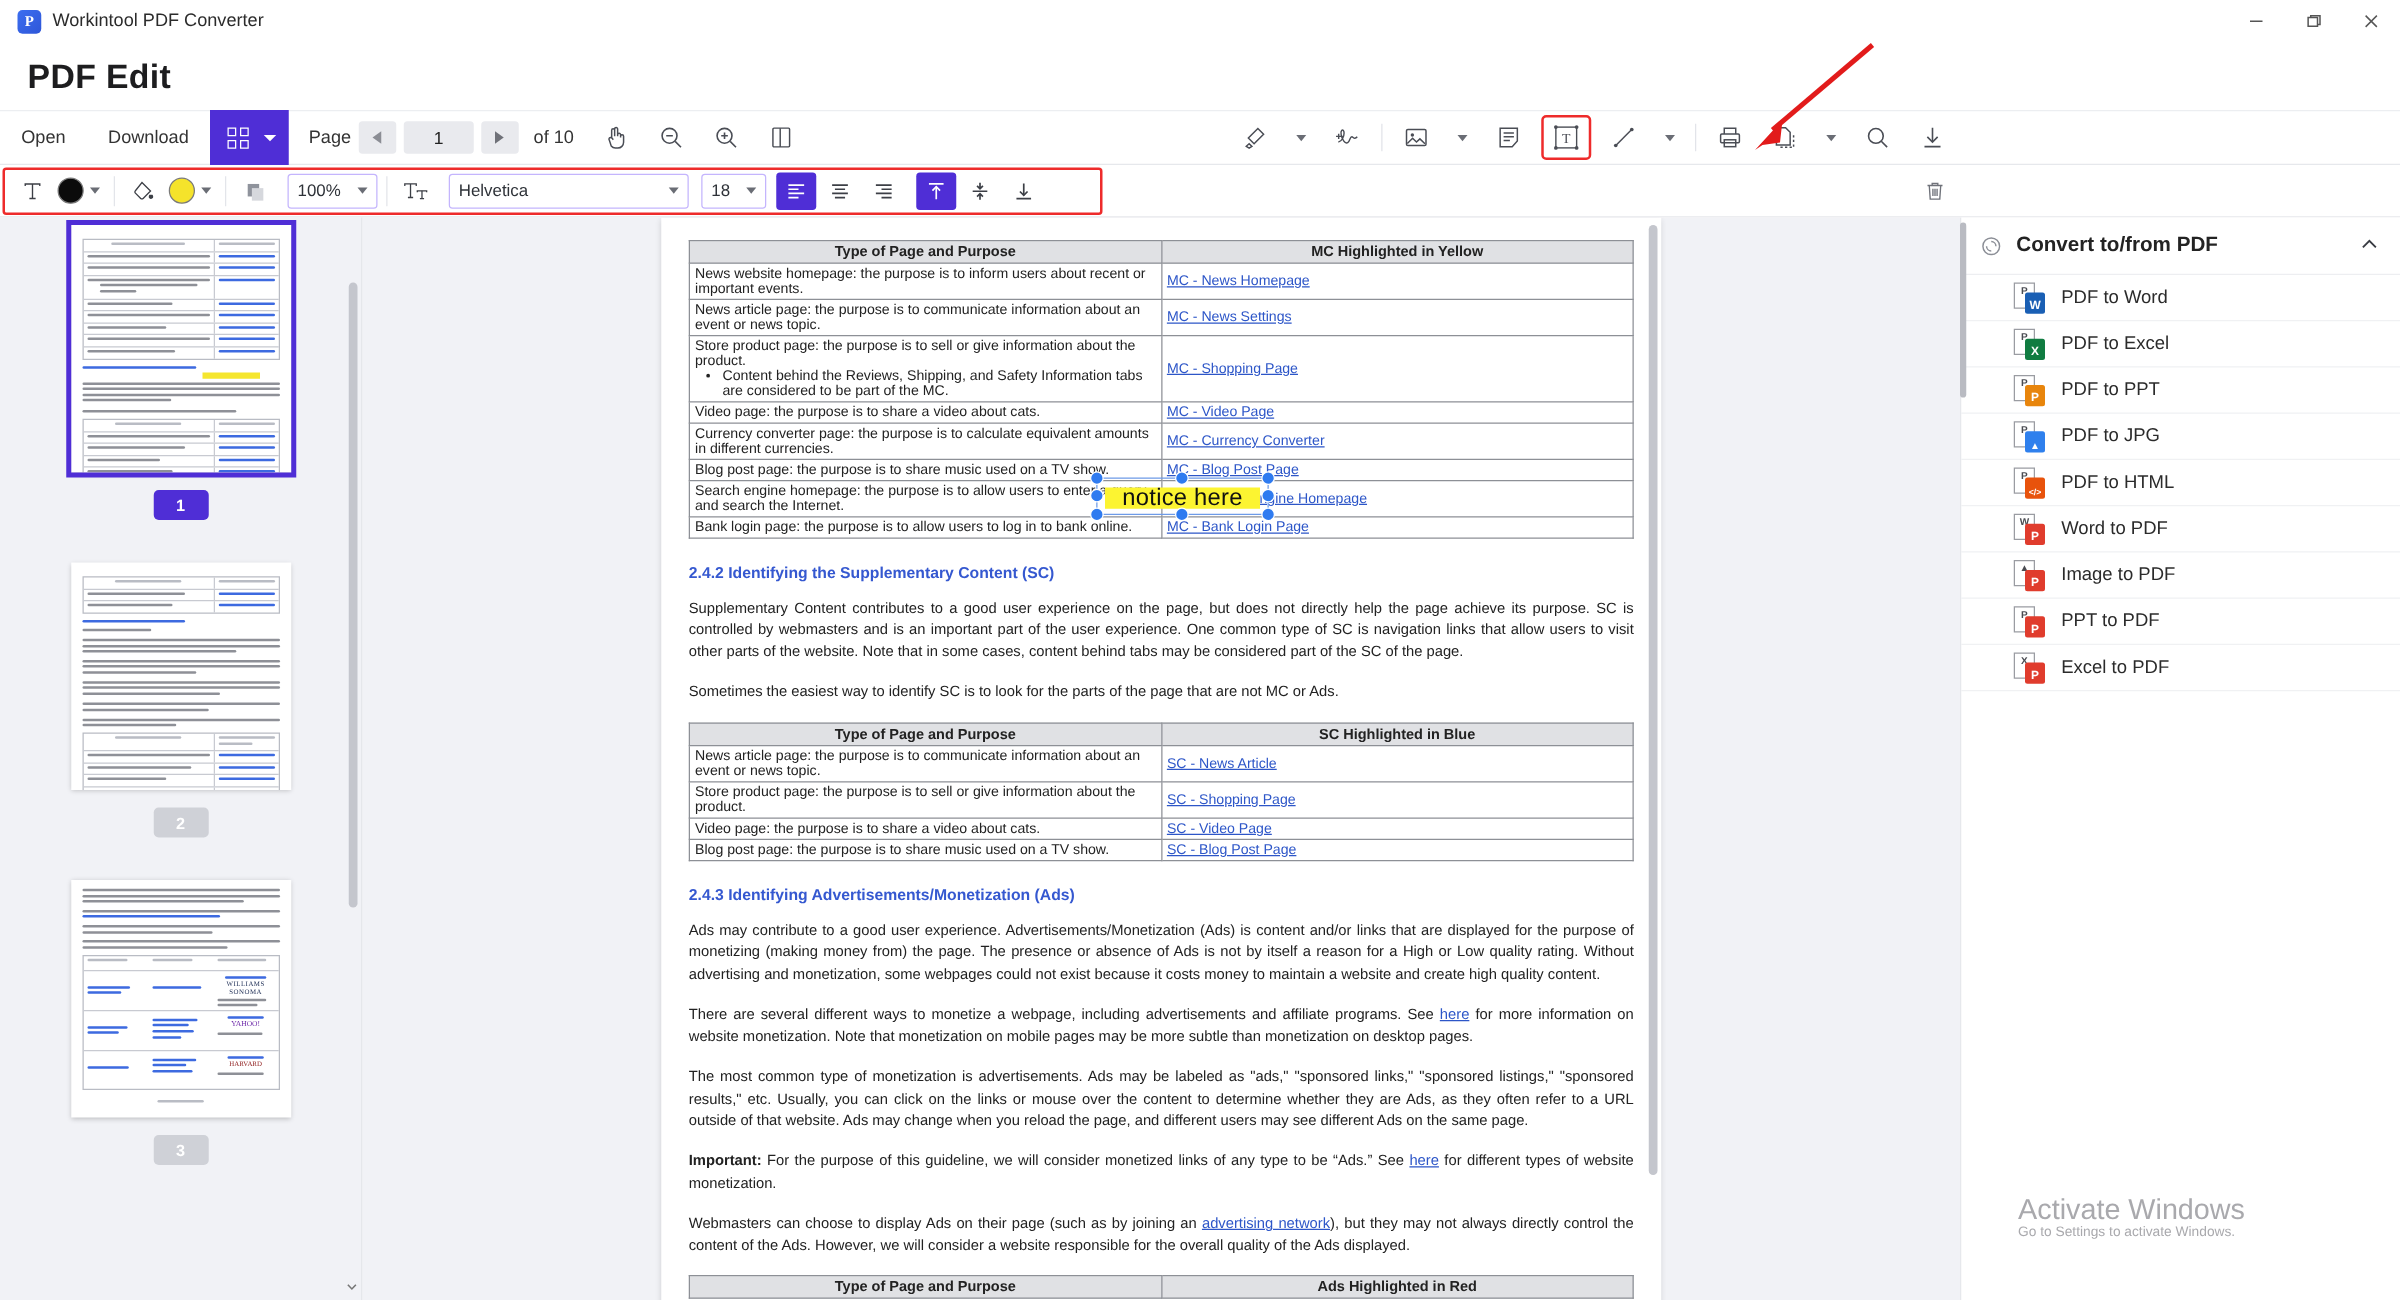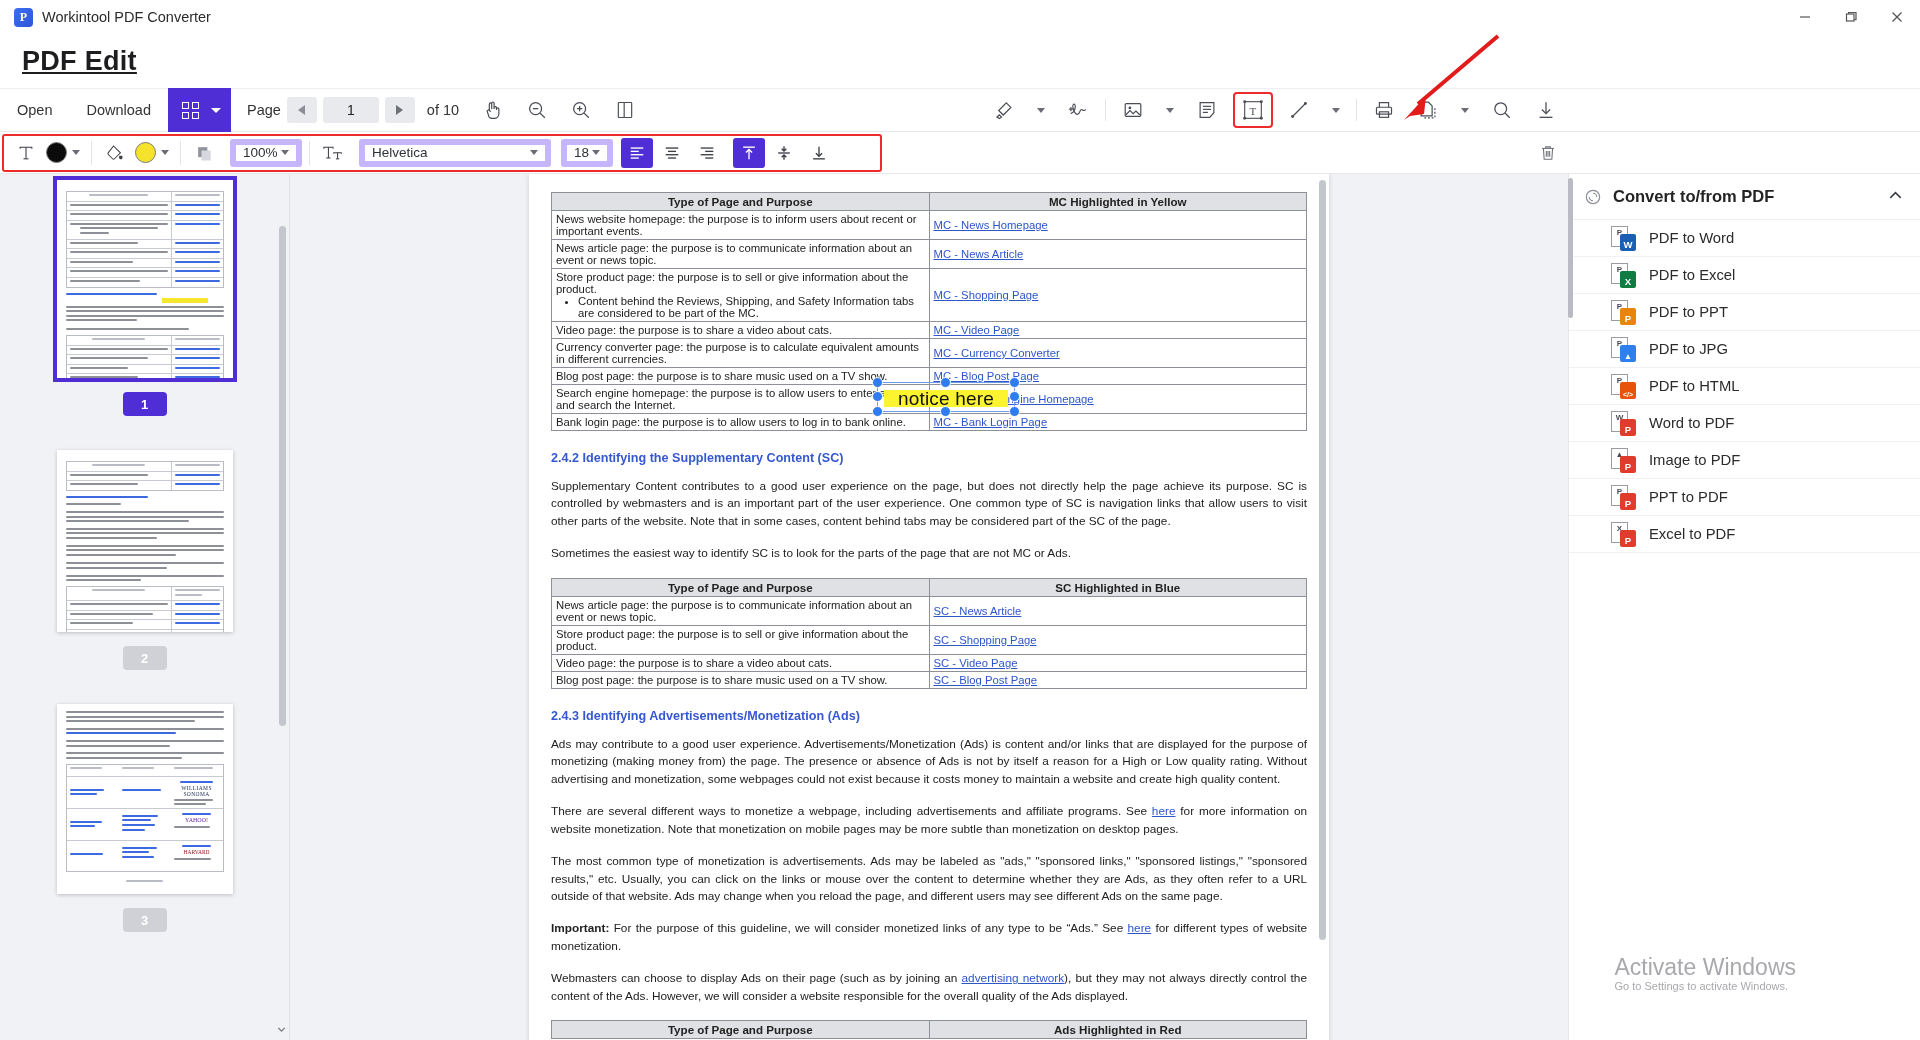--- a/index.html
+++ b/index.html
@@ -26,21 +26,21 @@
   }
   #apptitle { font-size: 14.5px; color: #2b2b2b; }
   #wincontrols { position: absolute; right: 0; top: 0; height: 34px; display: flex; }
   .winbtn {
     width: 46px; height: 34px; display: flex; align-items: center;
     justify-content: center; color: #555;
   }
 
   
   #pagehead { height: 54px; display: flex; align-items: center; padding-left: 22px; background:#fff; }
-  #pagehead h1 { font-size: 27px; font-weight: bold; letter-spacing: .3px; color: #1d1d1f; text-decoration: underline; }
+  #pagehead h1 { font-size: 27px; font-weight: bold; letter-spacing: .3px; color: #1d1d1f; }
 
   
   #maintoolbar {
     height: 44px; display: flex; align-items: center;
     border-top: 1px solid #eceef1; border-bottom: 1px solid #e6e8ec;
     background: #fff; position: relative;
   }
   .tb-text {
     padding: 0 17px; height: 32px; display: flex; align-items: center;
     font-size: 14.5px; color: #333; cursor: default;
@@ -93,21 +93,21 @@
     justify-content: center; color: #3c3f46; border-radius: 3px; padding: 0 4px;
   }
   .fbtn.active { background: #4f2ed6; color: #fff; }
   .swatch-grp { display: flex; align-items: center; gap: 5px; padding: 0 4px; }
   .swatch { width: 21px; height: 21px; border-radius: 50%; border: 1px solid #7a7a7a; }
   .mini-caret {
     width:0;height:0;border-left:4px solid transparent;border-right:4px solid transparent;
     border-top:5px solid #6a6d75;
   }
   .combo {
-    height: 28px; background: #fff; border: 6px solid #c4b5fd; border-radius: 3px;
+    height: 28px; background: #fff; border: 1px solid #c4b5fd; border-radius: 3px;
     display: flex; align-items: center; justify-content: space-between;
     padding: 0 7px; font-size: 13.5px; color: #2e3238;
   }
   #zoomcombo { width: 72px; }
   #fontcombo { width: 192px; }
   #sizecombo { width: 52px; }
   #trashbtn { position: absolute; right: 356px; }
 
   
   #workspace { position: absolute; top: 174px; left: 0; right: 0; bottom: 0; display: flex; }
@@ -863,21 +863,21 @@
               <tr>
             <th>Type of Page and Purpose</th>
             <th class="link">MC Highlighted in Yellow</th>
           </tr>
           <tr>
                 <td>News website homepage: the purpose is to inform users about recent or important events.</td>
                 <td class="link"><a>MC - News Homepage</a></td>
               </tr>
           <tr>
                 <td>News article page: the purpose is to communicate information about an event or news topic.</td>
-                <td class="link"><a>MC - News Article</a></td>
+                <td class="link"><a>MC - News Settings</a></td>
               </tr>
           <tr>
             <td>
               <div>Store product page: the purpose is to sell or give information about the product.</div>
               <ul style="margin:0;">
                     <li>Content behind the Reviews, Shipping, and Safety Information tabs are considered to be part of the MC.</li>
                   </ul>
             </td>
             <td class="link"><a>MC - Shopping Page</a></td>
           </tr>

